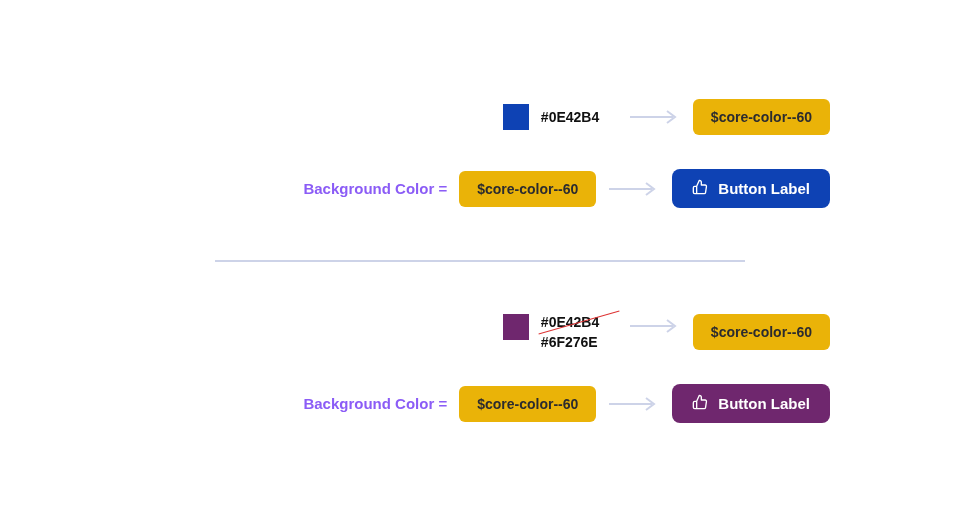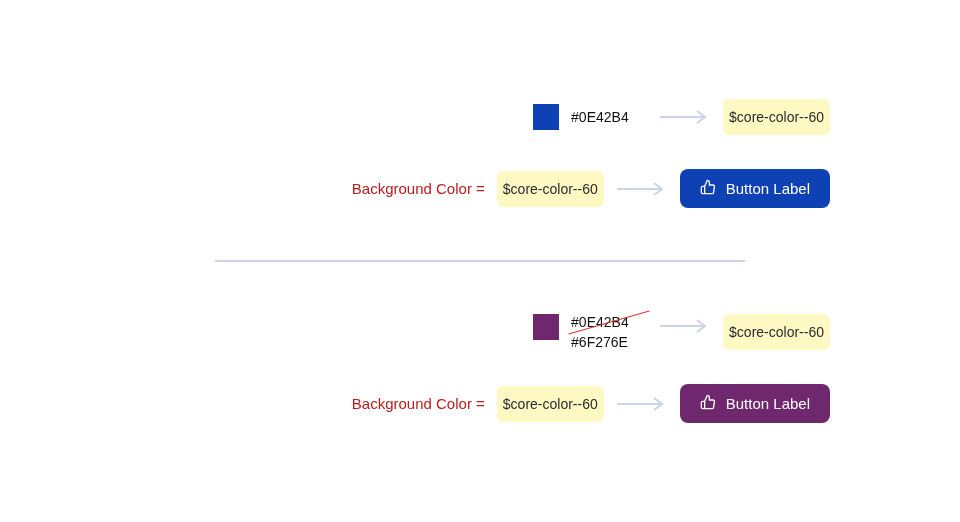--- a/index.html
+++ b/index.html
@@ -19,24 +19,25 @@
     display: flex;
     flex-direction: column;
     gap: 34px;
     align-items: flex-end;
     width: 700px;
   }
   .row {
     display: flex;
     align-items: center;
     gap: 12px;
+    font-weight: bold;
   }
   .label-eq {
     font-size: 15px;
-    color: #b91c1c;
+    color: #8b5cf6;
     white-space: nowrap;
   }
   .swatch {
     width: 26px;
     height: 26px;
     flex: 0 0 auto;
   }
   .hex-labels {
     display: flex;
     flex-direction: column;
@@ -54,24 +55,24 @@
     content: "";
     position: absolute;
     left: -4px;
     right: -4px;
     top: 50%;
     border-top: 1.5px solid #d33;
     transform: rotate(-16deg);
     transform-origin: center;
   }
   .token-pill {
-    background: #fef9c3;
+    background: #eab308;
     color: #2b2b2f;
     border-radius: 6px;
-    padding: 10px 6px;
+    padding: 10px 18px;
     font-size: 14px;
     gap: 10px;
   }
   .arrow {
     color: #cdd3e8;
     display: flex;
     align-items: center;
   }
   .arrow svg { display: block; }
   .btn {

